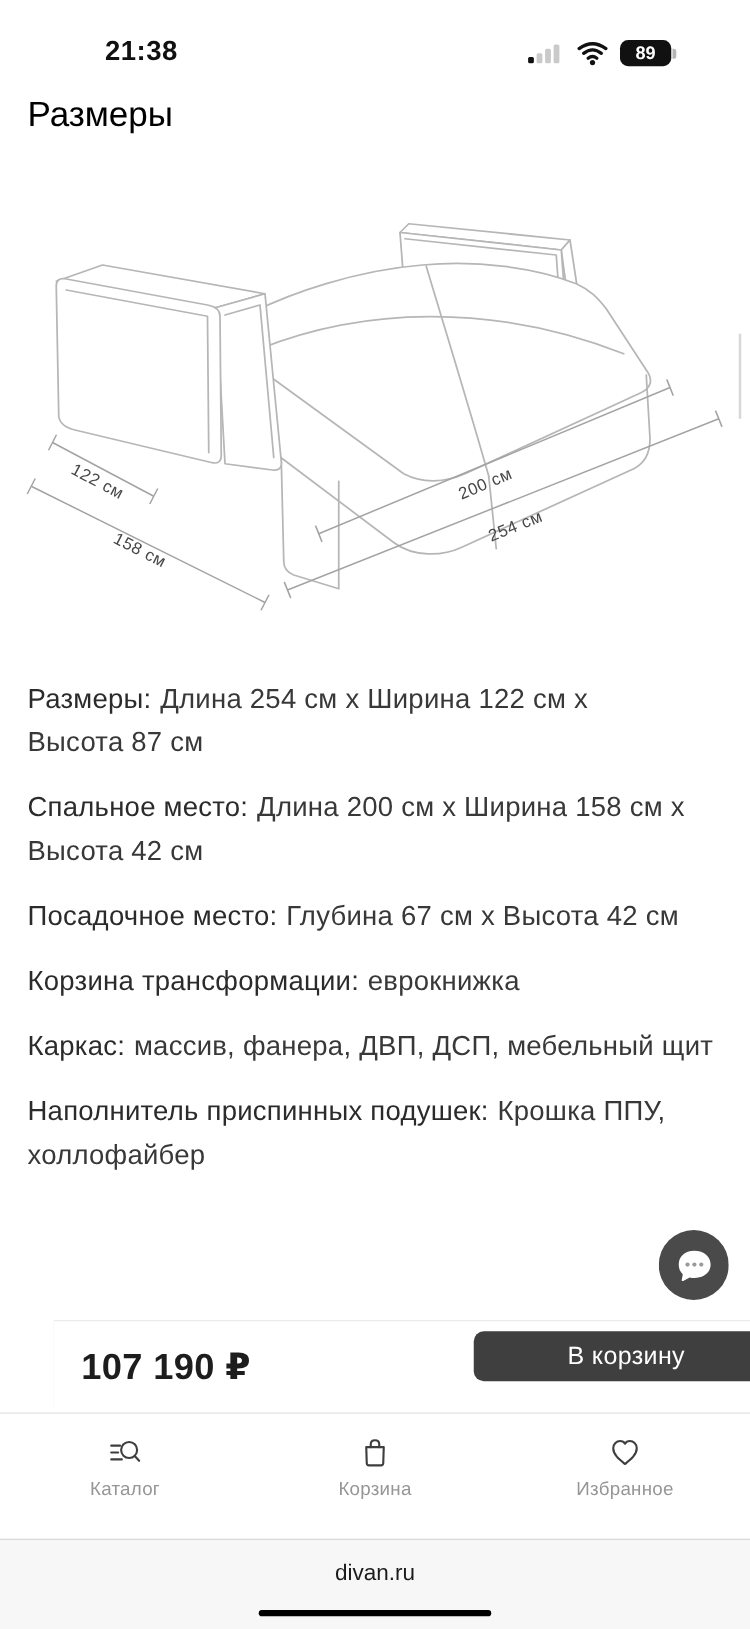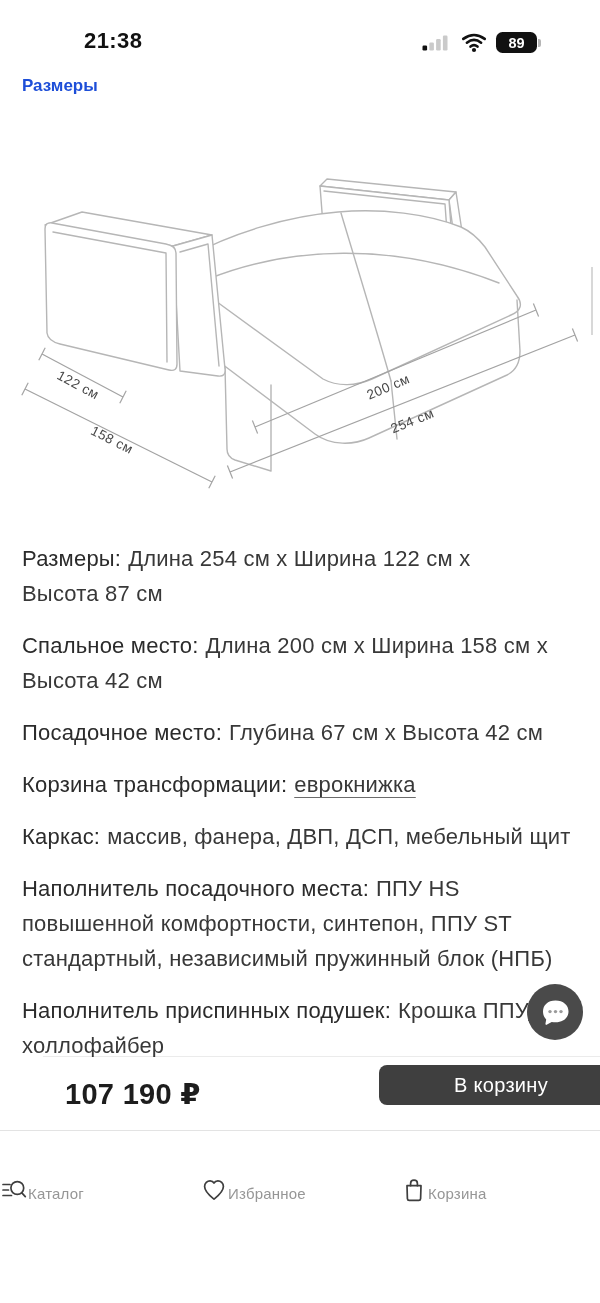--- a/index.html
+++ b/index.html
@@ -9,49 +9,49 @@
   
   .status-bar{position:absolute;top:0;left:0;width:600px;height:62px;}
   .status-time{position:absolute;left:84px;top:28px;font-size:22px;font-weight:700;color:#111;letter-spacing:.4px;}
   .status-icons{position:absolute;left:422px;top:32px;display:flex;align-items:center;gap:9px;}
   .battery{display:flex;align-items:center;}
   .battery-body{width:41px;height:21px;background:#111;border-radius:6.5px;color:#fff;
     font-size:14.5px;font-weight:700;display:flex;align-items:center;justify-content:center;}
   .battery-nub{width:3px;height:8px;background:#b5b5b5;border-radius:0 2px 2px 0;margin-left:1px;}
 
   
-  .page-title{position:absolute;left:22px;top:76px;margin:0;font-size:17px;font-weight:700;color:#1d4ed8;}
+  .page-title{position:absolute;left:22px;top:76px;margin:0;font-size:28px;font-weight:400;color:#000000;}
 
   
   .diagram{position:absolute;left:20px;top:148px;width:560px;height:345px;margin:0;}
   .diagram svg{display:block;width:100%;height:100%;}
   .dim-label{font-size:13.5px;fill:#474747;letter-spacing:.5px;}
   .next-slide-edge{position:absolute;left:591px;top:267px;width:2px;height:68px;background:#d8d8d8;}
 
   
   .specs{position:absolute;left:22px;top:541px;width:560px;}
   .spec{margin:0 0 17px;font-size:22px;line-height:35px;color:#383838;letter-spacing:.2px;}
   .spec-label{font-weight:400;color:#2b2b2b;margin-right:7px;}
   .spec-value{white-space:pre-line;}
-  .spec-value.link{text-decoration:underline;text-underline-offset:5px;text-decoration-thickness:1px;text-decoration-color:#6b6b6b;cursor:pointer;}
+  .spec-value.link{text-underline-offset:5px;text-decoration-thickness:1px;text-decoration-color:#6b6b6b;cursor:pointer;}
 
   
   .chat-fab{position:absolute;left:527px;top:984px;width:56px;height:56px;border:none;padding:0;background:transparent;cursor:pointer;}
 
   
   .purchase-bar{position:absolute;left:0;top:1057px;width:600px;height:73px;background:#fff;
     box-shadow:0 -1px 0 rgba(0,0,0,.08);margin-left:43px;}
   .price{position:absolute;left:22px;top:50%;transform:translateY(-50%);font-size:29px;font-weight:700;color:#1d1d1d;letter-spacing:.3px;}
   .add-to-cart{position:absolute;right:20px;top:8px;width:244px;height:40px;background:#3f3f3f;color:#fff;
     border:none;border-radius:8px;font-size:20px;letter-spacing:.3px;cursor:pointer;}
 
   
   .bottom-nav{position:absolute;left:0;top:1130px;width:600px;height:101px;background:#fff;
     border-top:1px solid #e3e3e3;display:flex;}
-  .nav-item{flex:1;display:flex;flex-direction:row;align-items:center;padding-top:17px;cursor:pointer;}
+  .nav-item{flex:1;display:flex;flex-direction:column;align-items:center;padding-top:17px;cursor:pointer;}
   .nav-item svg{width:28px;height:28px;stroke:#3e3e3e;fill:none;stroke-width:1.7;stroke-linecap:round;stroke-linejoin:round;}
   .nav-label{margin-top:7px;font-size:15px;color:#969696;letter-spacing:.2px;}
 
   
   .browser-bar{position:absolute;left:0;top:1231px;width:600px;height:72px;background:#f7f7f7;border-top:1px solid #d9d9d9;}
   .browser-url{position:absolute;left:0;top:16px;width:100%;text-align:center;font-size:18px;color:#1c1c1c;cursor:pointer;}
   .home-indicator{position:absolute;left:207px;top:56px;width:186px;height:5px;border-radius:2.5px;background:#000;cursor:grab;}
 </style>
 </head>
 <body>
@@ -134,23 +134,20 @@
   <div class="next-slide-edge"></div>
 
   <section class="specs">
     <p class="spec"><span class="spec-label">Размеры:</span><span class="spec-value">Длина 254 см х Ширина 122 см х
 Высота 87 см</span></p>
     <p class="spec"><span class="spec-label">Спальное место:</span><span class="spec-value">Длина 200 см х Ширина 158 см х
 Высота 42 см</span></p>
     <p class="spec"><span class="spec-label">Посадочное место:</span><span class="spec-value">Глубина 67 см х Высота 42 см</span></p>
     <p class="spec"><span class="spec-label">Корзина трансформации:</span><span class="spec-value link">еврокнижка</span></p>
     <p class="spec"><span class="spec-label">Каркас:</span><span class="spec-value">массив, фанера, ДВП, ДСП, мебельный щит</span></p>
-    <p class="spec"><span class="spec-label">Наполнитель посадочного места:</span><span class="spec-value">ППУ HS
-повышенной комфортности, синтепон, ППУ ST
-стандартный, независимый пружинный блок (НПБ)</span></p>
     <p class="spec"><span class="spec-label">Наполнитель приспинных подушек:</span><span class="spec-value">Крошка ППУ,
 холлофайбер</span></p>
   </section>
 
   <button class="chat-fab">
     <svg viewBox="0 0 56 56">
       <circle cx="28" cy="28" r="28" fill="#4a4a4a"></circle>
       <path fill="#fff" d="M28.5,16.5 C36.3,16.5 41.5,21.2 41.5,27.5 C41.5,33.8 36.3,38.3 28.5,38.3 C27.2,38.3 25.9,38.2 24.7,37.9 L19.6,40.8 C19,41.1 18.3,40.6 18.4,40 L19.2,35.4 C17.1,33.4 16,30.7 16,27.5 C16,21.2 20.7,16.5 28.5,16.5 Z"></path>
       <circle cx="23" cy="27.6" r="1.7" fill="#9a9a9a"></circle>
       <circle cx="28.5" cy="27.6" r="1.7" fill="#9a9a9a"></circle>
@@ -167,27 +164,31 @@
     <div class="nav-item">
       <svg viewBox="0 0 28 28">
         <path d="M3,8.5 H10 M3,14 H8.5 M3,19.5 H11.5"></path>
         <circle cx="17.3" cy="12" r="6.4"></circle>
         <path d="M21.8,16.8 L25.3,20.6"></path>
       </svg>
       <span class="nav-label">Каталог</span>
     </div>
     <div class="nav-item">
       <svg viewBox="0 0 28 28">
-        <path d="M14,23.2 C9.8,19.8 4.6,15.9 4.6,10.6 C4.6,7 7.3,4.8 10.1,4.8 C11.9,4.8 13.3,5.7 14,7 C14.7,5.7 16.1,4.8 17.9,4.8 C20.7,4.8 23.4,7 23.4,10.6 C23.4,15.9 18.2,19.8 14,23.2 Z"></path>
-      </svg>
-      <span class="nav-label">Избранное</span>
-    </div>
-    <div class="nav-item">
-      <svg viewBox="0 0 28 28">
         <path d="M7,9.7 H21 L20.6,22.6 Q20.5,24.3 18.8,24.3 H9.2 Q7.5,24.3 7.4,22.6 Z"></path>
         <path d="M10.6,9.7 V7.4 Q10.6,4.2 14,4.2 Q17.4,4.2 17.4,7.4 V9.7"></path>
       </svg>
       <span class="nav-label">Корзина</span>
     </div>
+    <div class="nav-item">
+      <svg viewBox="0 0 28 28">
+        <path d="M14,23.2 C9.8,19.8 4.6,15.9 4.6,10.6 C4.6,7 7.3,4.8 10.1,4.8 C11.9,4.8 13.3,5.7 14,7 C14.7,5.7 16.1,4.8 17.9,4.8 C20.7,4.8 23.4,7 23.4,10.6 C23.4,15.9 18.2,19.8 14,23.2 Z"></path>
+      </svg>
+      <span class="nav-label">Избранное</span>
+    </div>
   </nav>
 
+  <div class="browser-bar">
+    <span class="browser-url">divan.ru</span>
+    <div class="home-indicator"></div>
+  </div>
 
 </div>
 
 </body></html>

